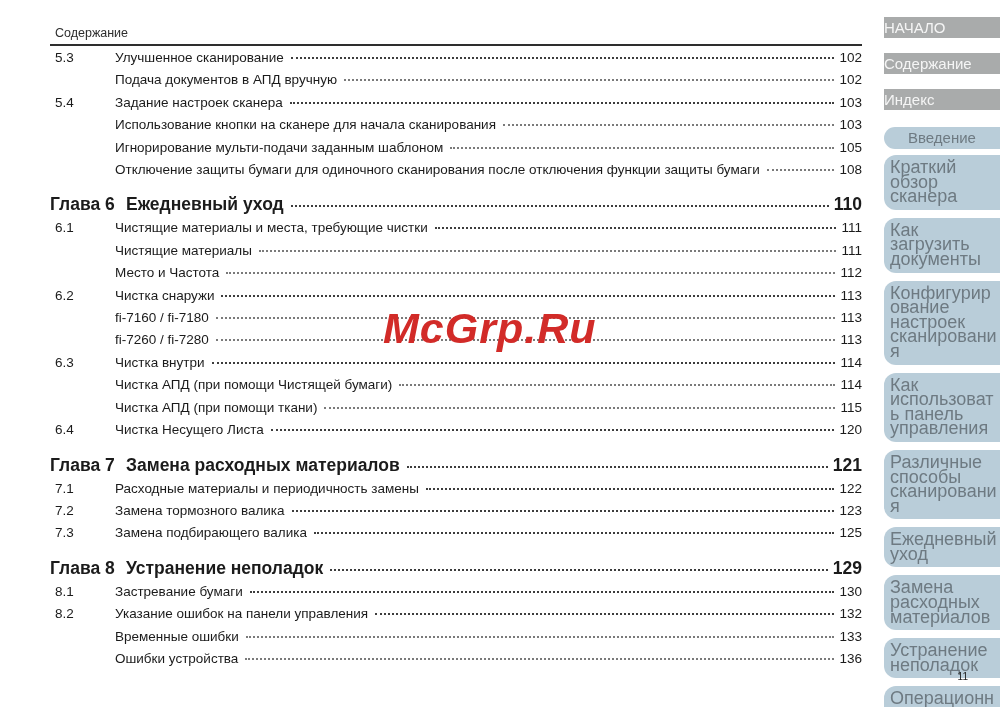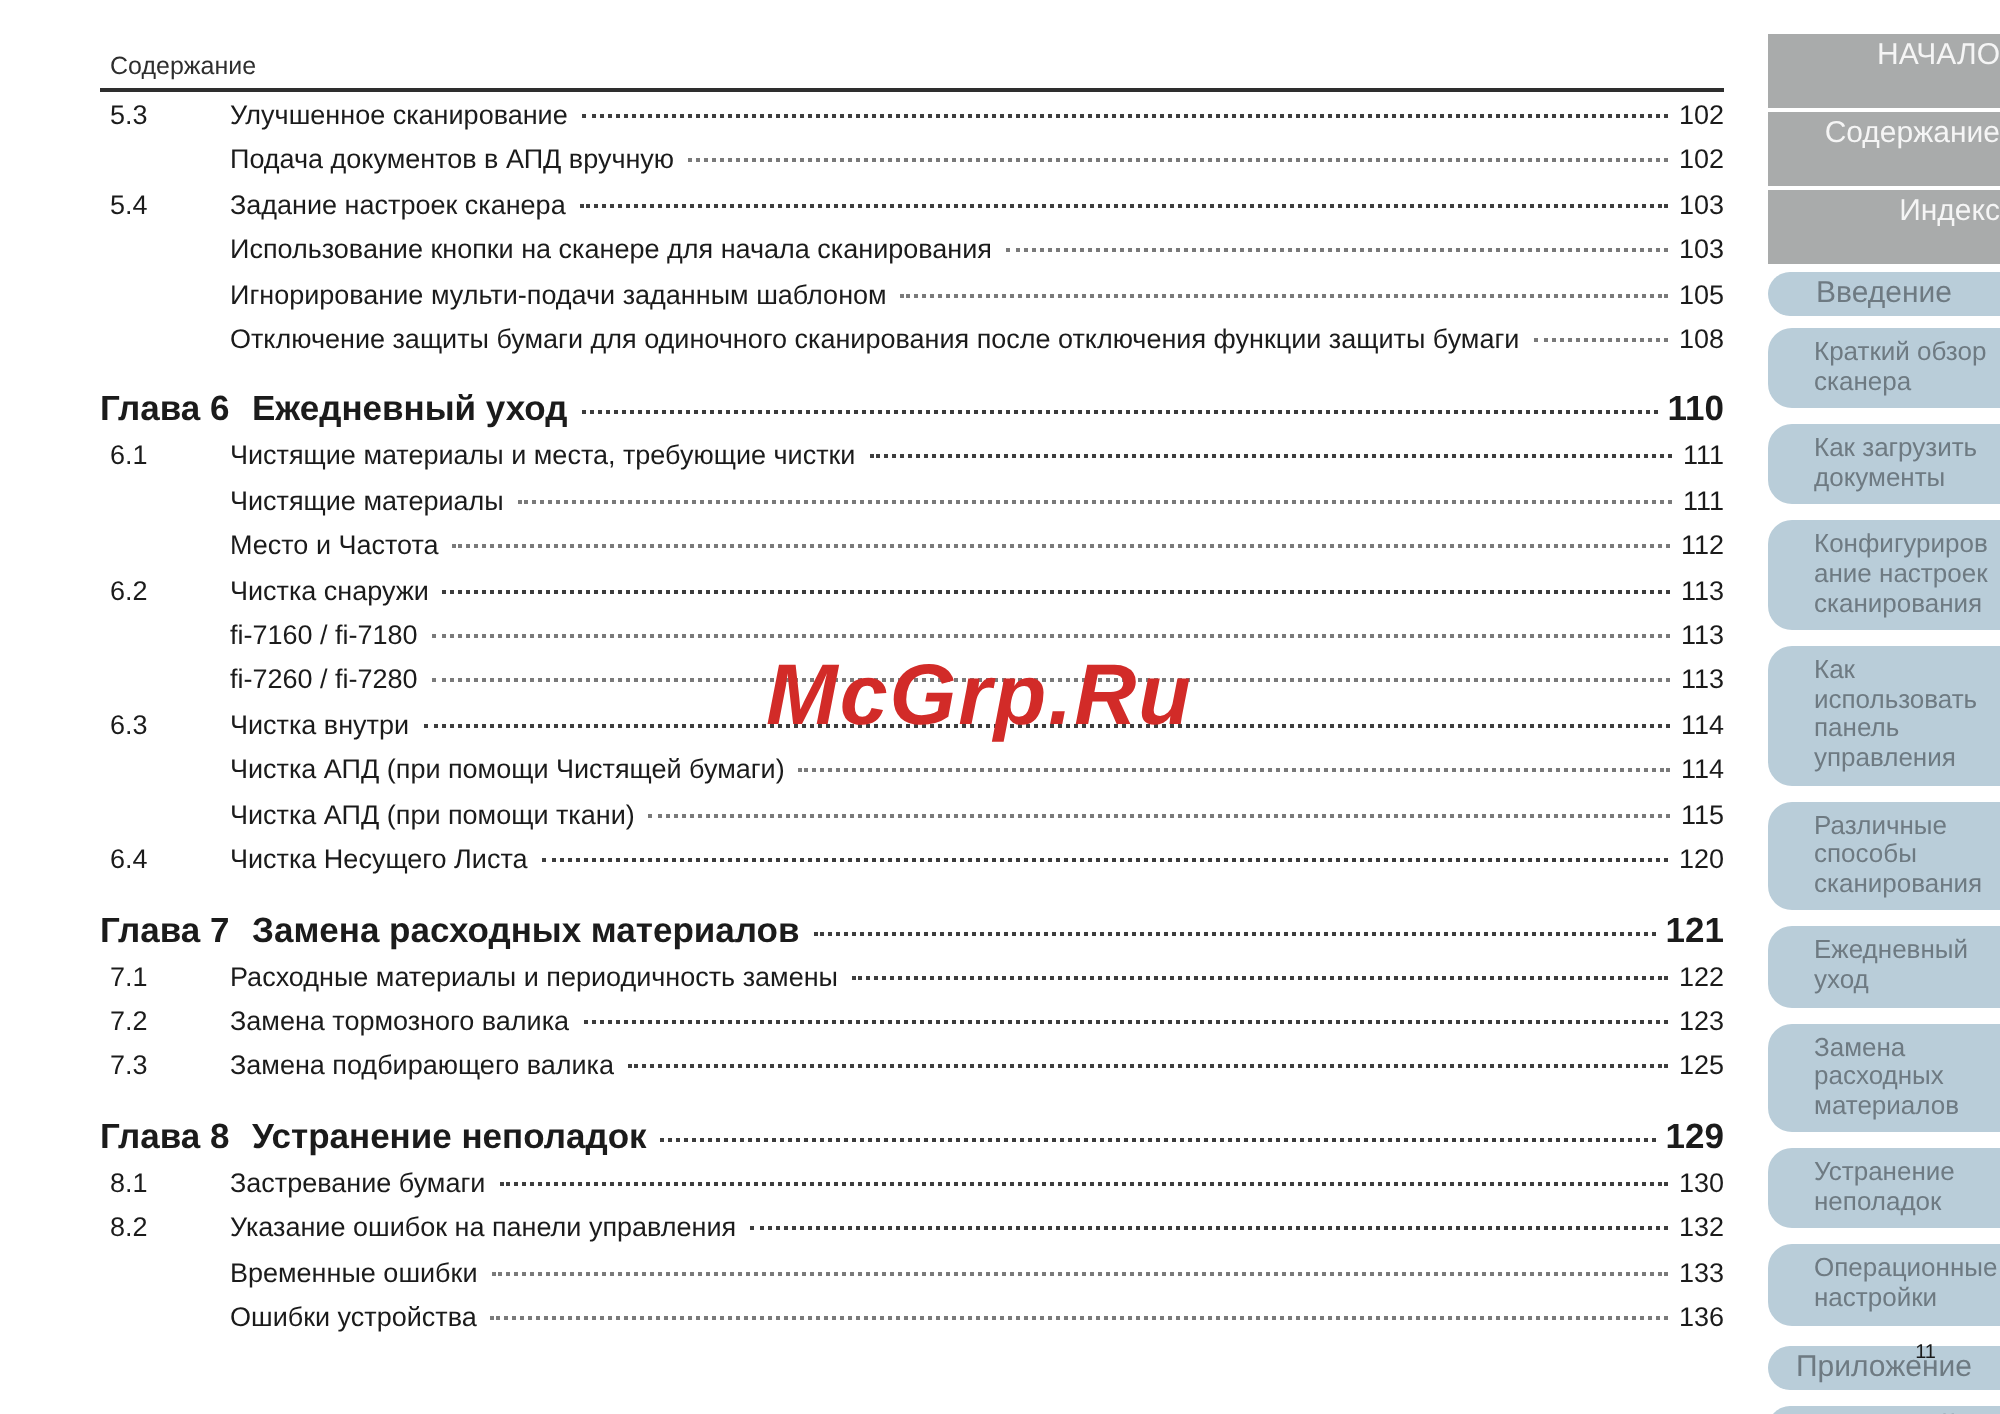--- a/index.html
+++ b/index.html
@@ -22,28 +22,28 @@
   .toc-row.section{font-weight:normal;}
   .toc-row.chapter{font-weight:bold;font-size:17.5px;line-height:26px;margin-top:10px;}
   .num{flex:none;width:65px;padding-left:5px;}
   .chapter .num{width:76px;padding-left:0;}
   .title{flex:none;white-space:nowrap;}
   .leader{flex:1;min-width:14px;margin:0 5px 0 7px;border-bottom:2px dotted var(--leader-dark);transform:translateY(-3px);}
   .sub .leader{border-bottom:2px dotted var(--leader-light);}
   .page-num{flex:none;}
 
   
-  .watermark{position:absolute;top:324px;left:383px;font-size:43px;font-weight:bold;font-style:italic;color:var(--wm-red);letter-spacing:1px;z-index:5;white-space:nowrap;}
+  .watermark{position:absolute;top:304px;left:383px;font-size:43px;font-weight:bold;font-style:italic;color:var(--wm-red);letter-spacing:1px;z-index:5;white-space:nowrap;}
 
   
   .sidebar{position:absolute;top:17px;left:884px;width:116px;display:flex;flex-direction:column;}
   .tab{cursor:pointer;}
-  .tab.gray{background:var(--tab-gray-bg);color:var(--tab-gray-text);text-align:right;font-size:15px;line-height:21px;height:37px;margin-bottom:2px;}
+  .tab.gray{background:var(--tab-gray-bg);color:var(--tab-gray-text);text-align:left;font-size:15px;line-height:21px;height:21px;margin-bottom:15px;}
   .tab.blue-single{background:var(--tab-blue-bg);color:var(--tab-blue-text);text-align:center;font-size:15px;line-height:22px;height:22px;border-radius:11px 0 0 11px;margin-top:2px;margin-bottom:6px;}
-  .tab.blue-multi{background:var(--tab-blue-bg);color:var(--tab-blue-text);font-size:13px;line-height:14.6px;padding:5px 1px 6px 23px;border-radius:12px 0 0 12px;margin-bottom:8px;overflow-wrap:break-word;}
+  .tab.blue-multi{background:var(--tab-blue-bg);color:var(--tab-blue-text);font-size:18px;line-height:14.6px;padding:5px 1px 6px 6px;border-radius:12px 0 0 12px;margin-bottom:8px;overflow-wrap:break-word;}
 
   
   .folio{position:absolute;top:671px;right:32px;font-size:10px;color:#1b1b1b;}
 </style>
 </head>
 <body>
 
 <div class="page">
   <span class="hdr-label">Содержание</span>
   <div class="hdr-rule"></div>

